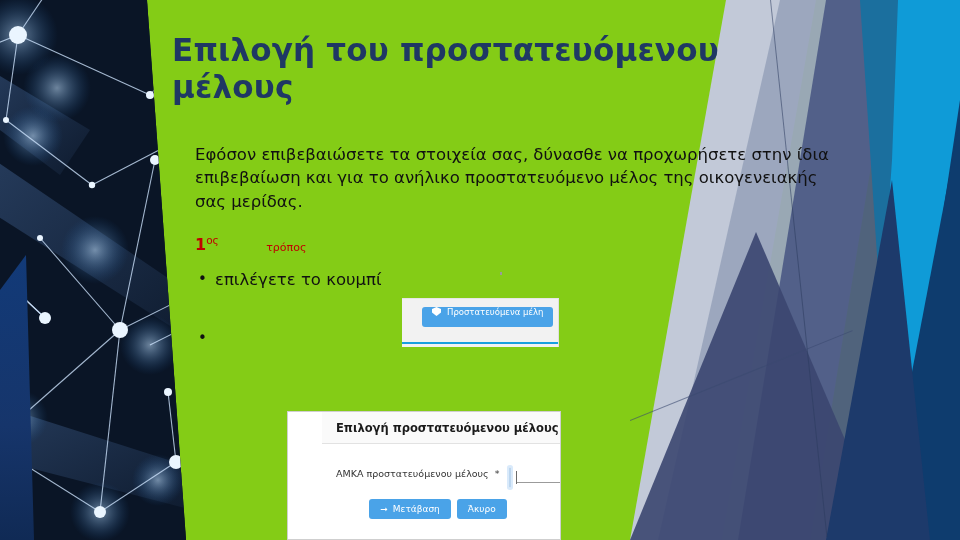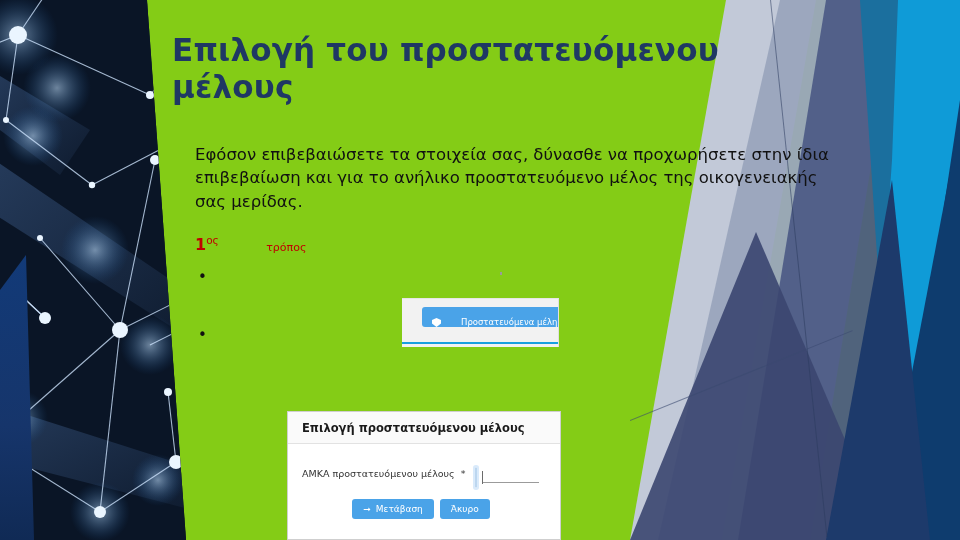--- a/index.html
+++ b/index.html
@@ -169,22 +169,22 @@
     background: #f2f2f2;
     border-top: 1px solid #e6e6e6;
     border-right: 1px solid #e0e0e0;
     overflow: hidden;
   }
   .shot-button .ui-btn {
     position: absolute;
     left: 20px; top: 8px;
     height: 20px;
     display: flex;
-    align-items: flex-end;
-    gap: 20px;
+    align-items: flex-start;
+    gap: 6px;
     padding: 0 10px;
     background: #4aa3e8;
     border-radius: 3px;
     color: #ffffff;
     font-size: 8.5px;
     white-space: nowrap;
   }
   .shot-button .ui-btn .shield {
     display: inline-block;
     width: 9px; height: 9px;
@@ -207,20 +207,21 @@
 
   
   .shot-dialog {
     position: absolute;
     left: 287px; top: 411px;
     width: 274px; height: 129px;
     background: #ffffff;
     border: 1px solid #cfcfcf;
     box-sizing: border-box;
     overflow: hidden;
+    padding-left: 34px;
   }
   .dlg-header {
     height: 32px;
     background: #fafafa;
     border-bottom: 1px solid #e2e2e2;
     display: flex;
     align-items: center;
     padding-left: 14px;
     box-sizing: border-box;
   }
@@ -392,20 +393,21 @@
 
   <div class="body-area">
     <p class="para p1">Εφόσον επιβεβαιώσετε τα στοιχεία σας, δύνασθε να προχωρήσετε στην ίδια επιβεβαίωση και για το ανήλικο προστατευόμενο μέλος της οικογενειακής σας μερίδας.</p>
 
     <div class="way-label">
       <span class="num">1</span><span class="sup">ος</span><span class="rest"> τρόπος</span>
     </div>
 
     <div class="bullet-row first">
       <span class="bullet-dot">•</span>
+      <span class="bullet-text">επιλέγετε το κουμπί</span>
     </div>
 
     <div class="bullet-row second">
       <span class="bullet-dot">•</span>
     </div>
   </div>
 
   <div class="tiny-mark"></div>
   <div class="shot-button">
     <div class="ui-btn">

